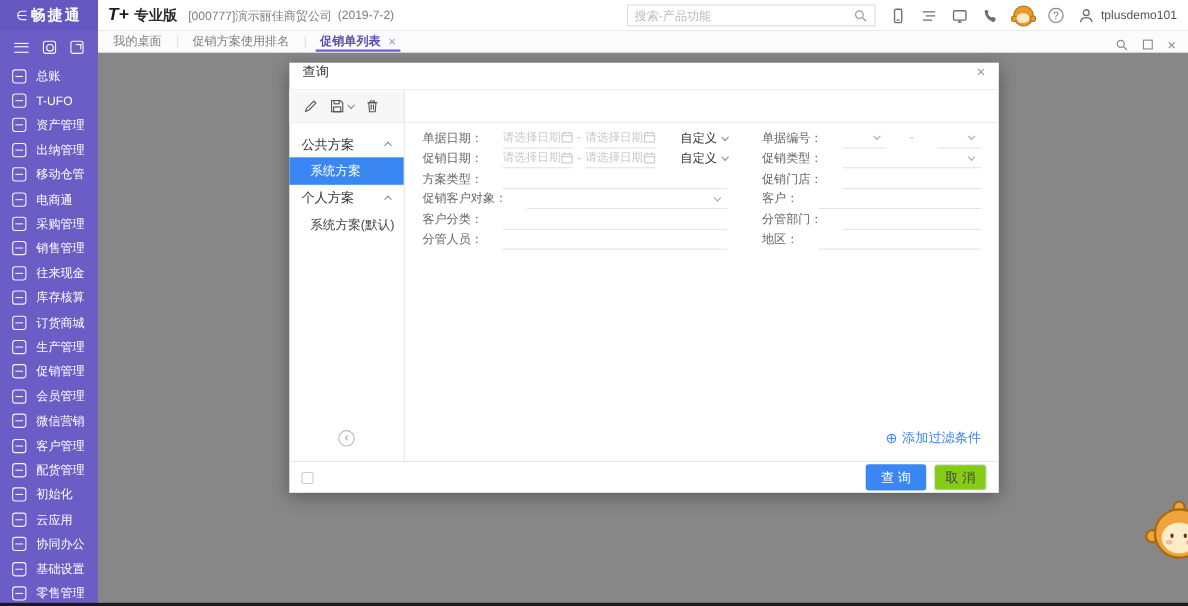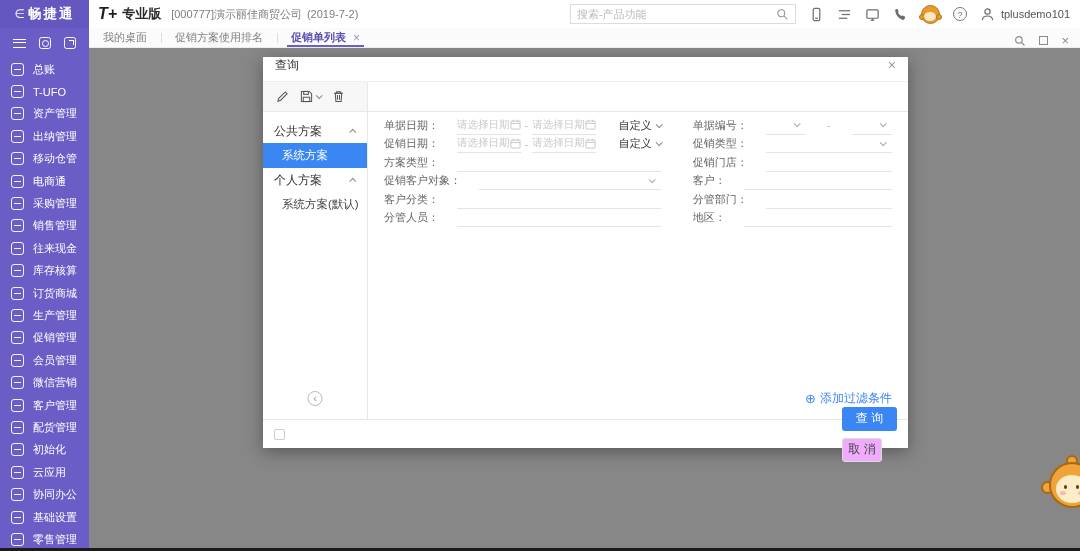--- a/index.html
+++ b/index.html
@@ -85,23 +85,23 @@
   .dinp { flex:1; border-bottom:1px solid #e4e4e4; height:100%; display:flex; align-items:center; justify-content:space-between; overflow:hidden; }
   .ph { color:#c9c9c9; font-size:10.5px; white-space:nowrap; overflow:hidden; }
   .dsep { color:#bbb; flex:none; }
   .custom-dd { display:flex; align-items:center; gap:4px; color:#333; margin-left:7px; white-space:nowrap; cursor:pointer; }
   .add-filter { position:absolute; right:16px; bottom:12px; display:flex; align-items:center; gap:4px; color:#3a86f2; font-size:12px; cursor:pointer; }
   .add-glyph { font-size:13px; }
 
   .dlg-footer { height:29px; flex:none; border-top:1px solid #e6e6e6; display:flex; align-items:center; padding:0 11px; }
   .cb { width:11px; height:11px; border:1px solid #ccc; border-radius:2px; background:#fff; flex:none; cursor:pointer; }
   .cb-label { font-size:11.5px; color:#666; margin-left:6px; }
-  .btns { margin-left:auto; display:flex; gap:7px;flex-direction:column; }
+  .btns { margin-left:auto; display:flex; gap:7px; }
   .btn-primary { width:55px; height:24px; background:#3a86f2; color:#fff; border:none; border-radius:3px; font-size:12px; cursor:pointer; }
-  .btn-plain { width:40px; height:24px; background:#f0abfc; color:#444; border:1px solid #dcdcdc; border-radius:3px; font-size:12px; cursor:pointer; }
+  .btn-plain { width:48px; height:24px; background:#84cc16; color:#444; border:1px solid #dcdcdc; border-radius:3px; font-size:12px; cursor:pointer; }
 
   
   .mascot { position:absolute; top:407px; right:-22px; width:60px; height:60px; }
   .mascot i { position:absolute; }
   .m-head { left:7px; top:7px; width:46px; height:46px; background:#efa33b; border:2px solid #a8690f; border-radius:50%; }
   .m-tuft { left:24px; top:0; width:12px; height:12px; background:#efa33b; border:2px solid #a8690f; border-radius:50%; }
   .m-ear { width:13px; height:13px; background:#efa33b; border:2px solid #a8690f; border-radius:50%; top:26px; }
   .m-ear.l { left:-1px; }
   .m-face { left:14px; top:20px; width:32px; height:28px; background:#fcecc8; border-radius:50%; }
   .m-eye { width:3px; height:4px; background:#5d3a10; border-radius:50%; top:30px; }

